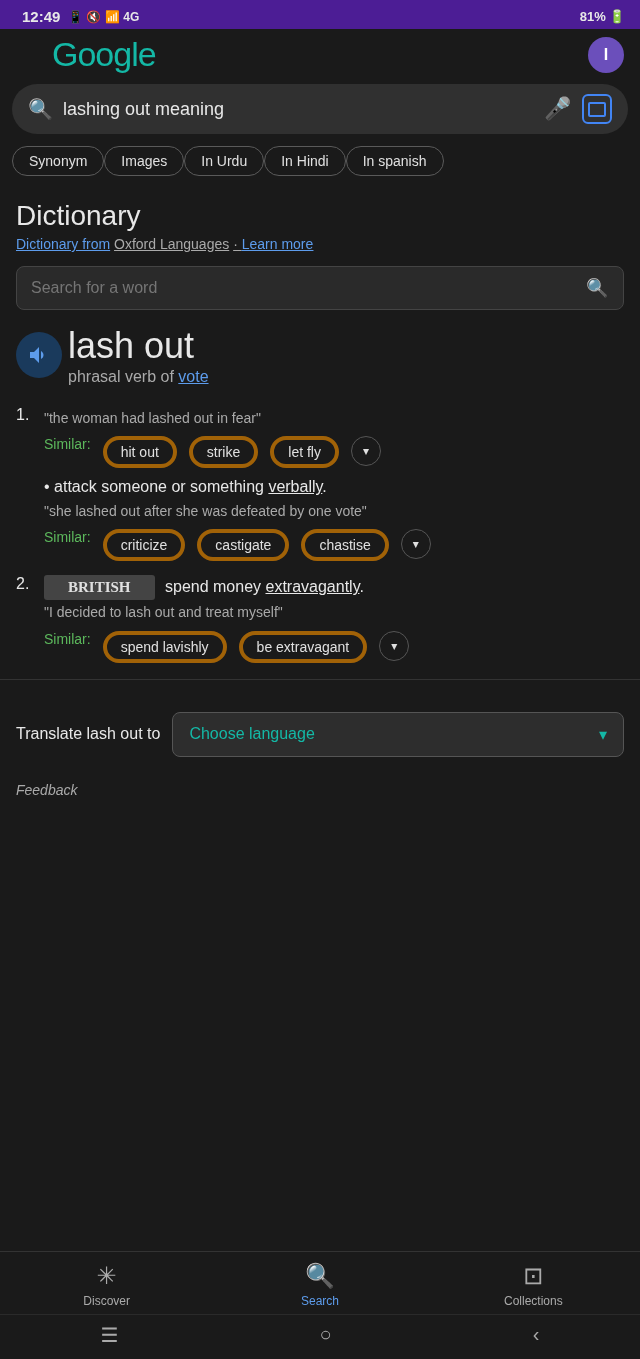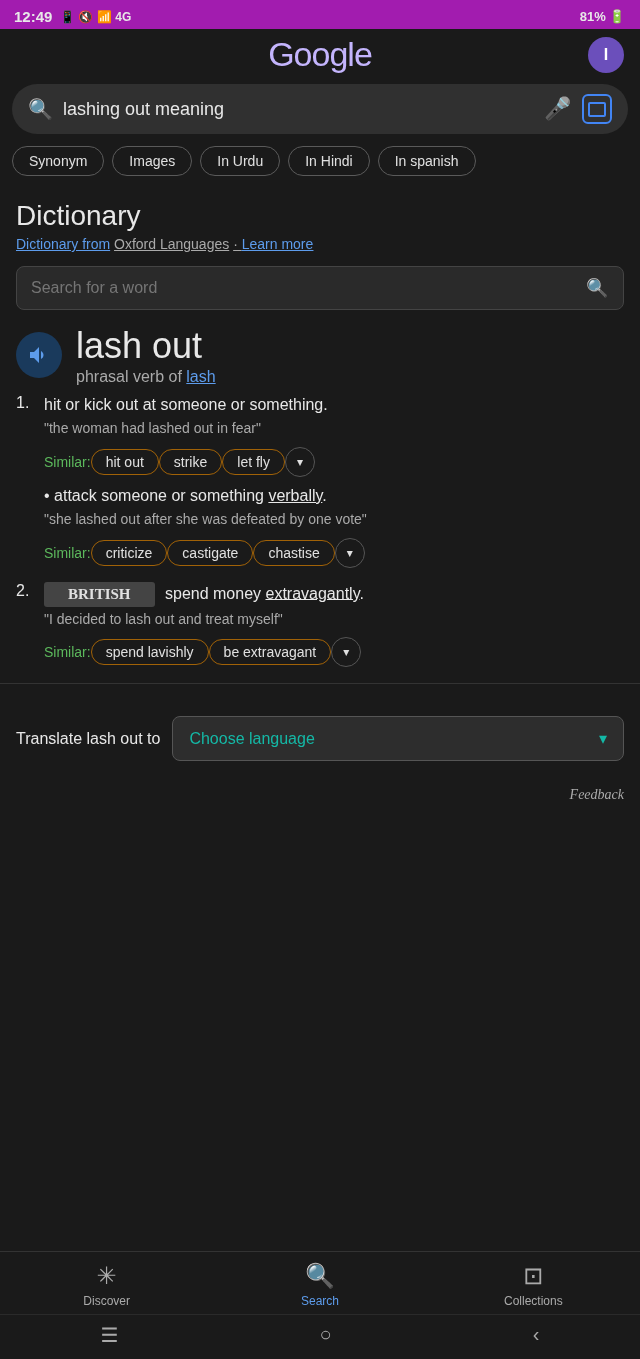--- a/index.html
+++ b/index.html
@@ -9,48 +9,48 @@
       color: #e8e8e8;
       font-family: 'Arial', sans-serif;
       width: 640px;
       min-height: 1359px;
       position: relative;
       overflow-x: hidden;
     }
 
     
     .status-bar {
-      background: #a21caf;
+      background: #4c1d95;
       display: flex;
       justify-content: space-between;
       align-items: center;
-      padding: 8px 14px 4px 14px;
+      padding: 8px 14px 4px 22px;
       font-size: 13px;
       color: #e8e8e8;
       font-weight: 600;
     }
     .status-left { display: flex; align-items: center; gap: 4px; }
     .status-right { display: flex; align-items: center; gap: 4px; }
     .status-time { font-size: 15px; font-weight: 700; }
 
     
     .google-header {
       background: #1a1a1a;
       display: flex;
       justify-content: space-between;
       align-items: center;
       padding: 6px 16px 10px 16px;
     }
     .google-logo {
       font-size: 34px;
       font-weight: 300;
-      color: #c4b5fd;
+      color: #14b8a6;
       letter-spacing: -1px;
       flex: 1;
-      text-align: center;
+      text-align: left;
     }
     .google-avatar {
       width: 36px;
       height: 36px;
       border-radius: 50%;
       background: #6b4fbb;
       display: flex;
       align-items: center;
       justify-content: center;
       color: white;
@@ -96,21 +96,20 @@
       width: 14px;
       height: 11px;
       border: 2px solid #4285f4;
       border-radius: 2px;
       display: block;
     }
 
     
     .filter-chips {
       display: flex;
-      gap: 8px;
       padding: 0 12px 14px 12px;
       overflow-x: auto;
       scrollbar-width: none;
     }
     .filter-chips::-webkit-scrollbar { display: none; }
     .chip {
       border: 1px solid #5a5a5a;
       border-radius: 20px;
       padding: 6px 16px;
       font-size: 14px;
@@ -159,22 +158,22 @@
       color: #f9a8d4;
       font-size: 16px;
       flex: 1;
     }
     .word-search-icon { color: #888; font-size: 18px; }
 
     
     .word-entry {
       display: flex;
       align-items: flex-start;
-      gap: 14px;
-      margin-bottom: 8px;
+      gap: 6px;
+      margin-bottom: 20px;
     }
     .speaker-btn {
       width: 46px;
       height: 46px;
       border-radius: 50%;
       background: #1a3a5c;
       border: none;
       display: flex;
       align-items: center;
       justify-content: center;
@@ -221,32 +220,32 @@
     }
     .def-example {
       font-size: 14px;
       color: #aaa;
       margin-top: 3px;
       line-height: 1.4;
     }
 
     .similar-row {
       display: flex;
-      align-items: center;
-      gap: 0;
+      align-items: flex-start;
+      gap: 12px;
       flex-wrap: wrap;
       margin: 8px 0 8px 28px;
     }
     .similar-label {
       font-size: 14px;
       color: #5cb85c;
       font-weight: 500;
     }
     .similar-chip {
-      border: 1px solid #a16207;
+      border: 4px solid #a16207;
       border-radius: 20px;
       padding: 4px 14px;
       font-size: 14px;
       color: #e0e0e0;
       background: transparent;
       cursor: pointer;
       white-space: nowrap;
     }
     .expand-btn {
       width: 30px;
@@ -324,23 +323,21 @@
       cursor: pointer;
     }
     .translate-dropdown span {
       font-size: 16px;
       color: #14b8a6;
     }
     .dropdown-arrow { color: #aaa; font-size: 12px; }
 
     
     .feedback-row {
-      text-align: right;
       padding: 8px 16px 12px 16px;
-      font-family: Liberation Serif, serif;
     }
     .feedback-text {
       font-size: 14px;
       color: #aaa;
       font-style: italic;
     }
 
     
     .bottom-nav {
       position: fixed;
@@ -437,30 +434,29 @@
     <div class="word-entry">
       <button class="speaker-btn">
         <svg viewBox="0 0 24 24">
           <path d="M3 9v6h4l5 5V4L7 9H3zm13.5 3c0-1.77-1.02-3.29-2.5-4.03v8.05c1.48-.73 2.5-2.25 2.5-4.02z"></path>
         </svg>
       </button>
       <div class="word-info">
         <div class="word-headword">lash out</div>
         <div class="word-pos">
           <span>phrasal verb of</span>
-          <a>lash</a>
+          <a>vote</a>
         </div>
       </div>
     </div>
 
     <div class="def-numbered">
       <div class="def-row">
         <span class="def-num">1.</span>
         <div class="def-text-block">
-          <div class="def-text">hit or kick out at someone or something.</div>
           <div class="def-example">"the woman had lashed out in fear"</div>
         </div>
       </div>
 
       <div class="similar-row">
         <span class="similar-label">Similar:</span>
         <span class="similar-chip">hit out</span>
         <span class="similar-chip">strike</span>
         <span class="similar-chip">let fly</span>
         <button class="expand-btn">▾</button>

